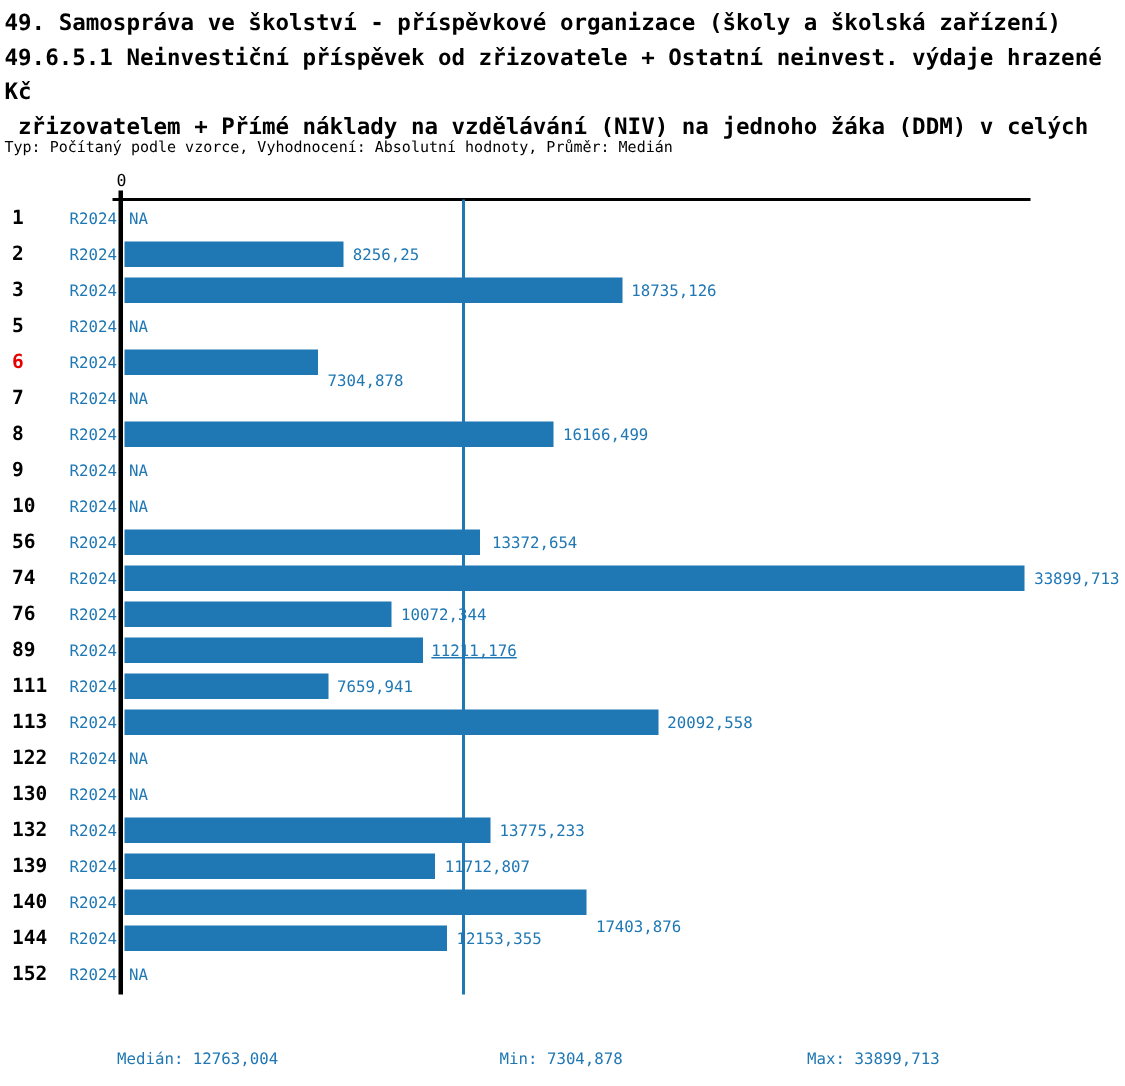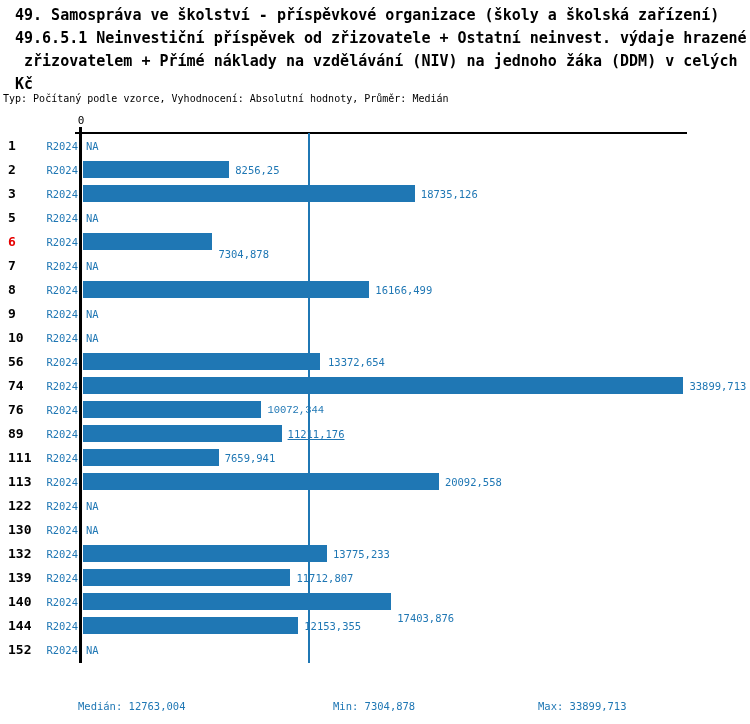--- a/index.html
+++ b/index.html
@@ -1,20 +1,20 @@
 <!DOCTYPE html>
 <html><head>
 <meta charset="utf-8">
 <style>
   html,body { margin:0; padding:0; background:#fff; }
   .page {
     position:relative; width:750px; height:724px; background:#ffffff;
     font-family:"DejaVu Sans Mono", monospace; overflow:hidden;
   }
-  .title-block { position:absolute; left:15px; top:4px; }
+  .title-block { position:absolute; left:3px; top:4px; }
   .title-line {
     white-space:pre; font-weight:bold; font-size:15px; line-height:23px; color:#000;
   }
   .subtitle {
     position:absolute; left:3px; top:93px; font-size:10px; color:#000; white-space:pre;
   }
   
   .zero-label {
     position:absolute; left:70px; top:114px; width:22px; text-align:center;
     font-size:11px; color:#000;
@@ -46,22 +46,22 @@
   .foot-max    { left:538px; top:700px; }
 </style>
 </head>
 <body>
 
 <div class="page">
 
   <div class="title-block">
     <div class="title-line">49. Samospráva ve školství - příspěvkové organizace (školy a školská zařízení)</div>
     <div class="title-line">49.6.5.1 Neinvestiční příspěvek od zřizovatele + Ostatní neinvest. výdaje hrazené</div>
+    <div class="title-line">Kč</div>
     <div class="title-line"> zřizovatelem + Přímé náklady na vzdělávání (NIV) na jednoho žáka (DDM) v celých</div>
-    <div class="title-line">Kč</div>
   </div>
 
   <div class="subtitle">Typ: Počítaný podle vzorce, Vyhodnocení: Absolutní hodnoty, Průměr: Medián</div>
 
   <div class="zero-label">0</div>
   <div class="axis-h"></div>
   <div class="axis-v"></div>
   <div class="median-line" style="left: 308.066px; background: rgb(31, 119, 180);"></div>
 
   <div>
@@ -128,21 +128,21 @@
       <div class="row" style="top: 374px;">
     <span class="cat">74</span>
     <span class="ser">R2024</span>
     <div class="bar" style="width: 600.452px; background: rgb(31, 119, 180);"></div>
     <span class="val" style="left: 689.452px;">33899,713</span>
   </div>
       <div class="row" style="top: 398px;">
     <span class="cat">76</span>
     <span class="ser">R2024</span>
     <div class="bar" style="width: 178.408px; background: rgb(31, 119, 180);"></div>
-    <span class="val" style="left: 267.408px; font-family: Liberation Mono, monospace;">10072,344</span>
+    <span class="val" style="left: 267.408px;">10072,344</span>
   </div>
       <div class="row" style="top: 422px;">
     <span class="cat">89</span>
     <span class="ser">R2024</span>
     <div class="bar" style="width: 198.579px; background: rgb(31, 119, 180);"></div>
     <span class="val" style="left: 287.579px; text-decoration: underline;">11211,176</span>
   </div>
       <div class="row" style="top: 446px;">
     <span class="cat">111</span>
     <span class="ser">R2024</span>

